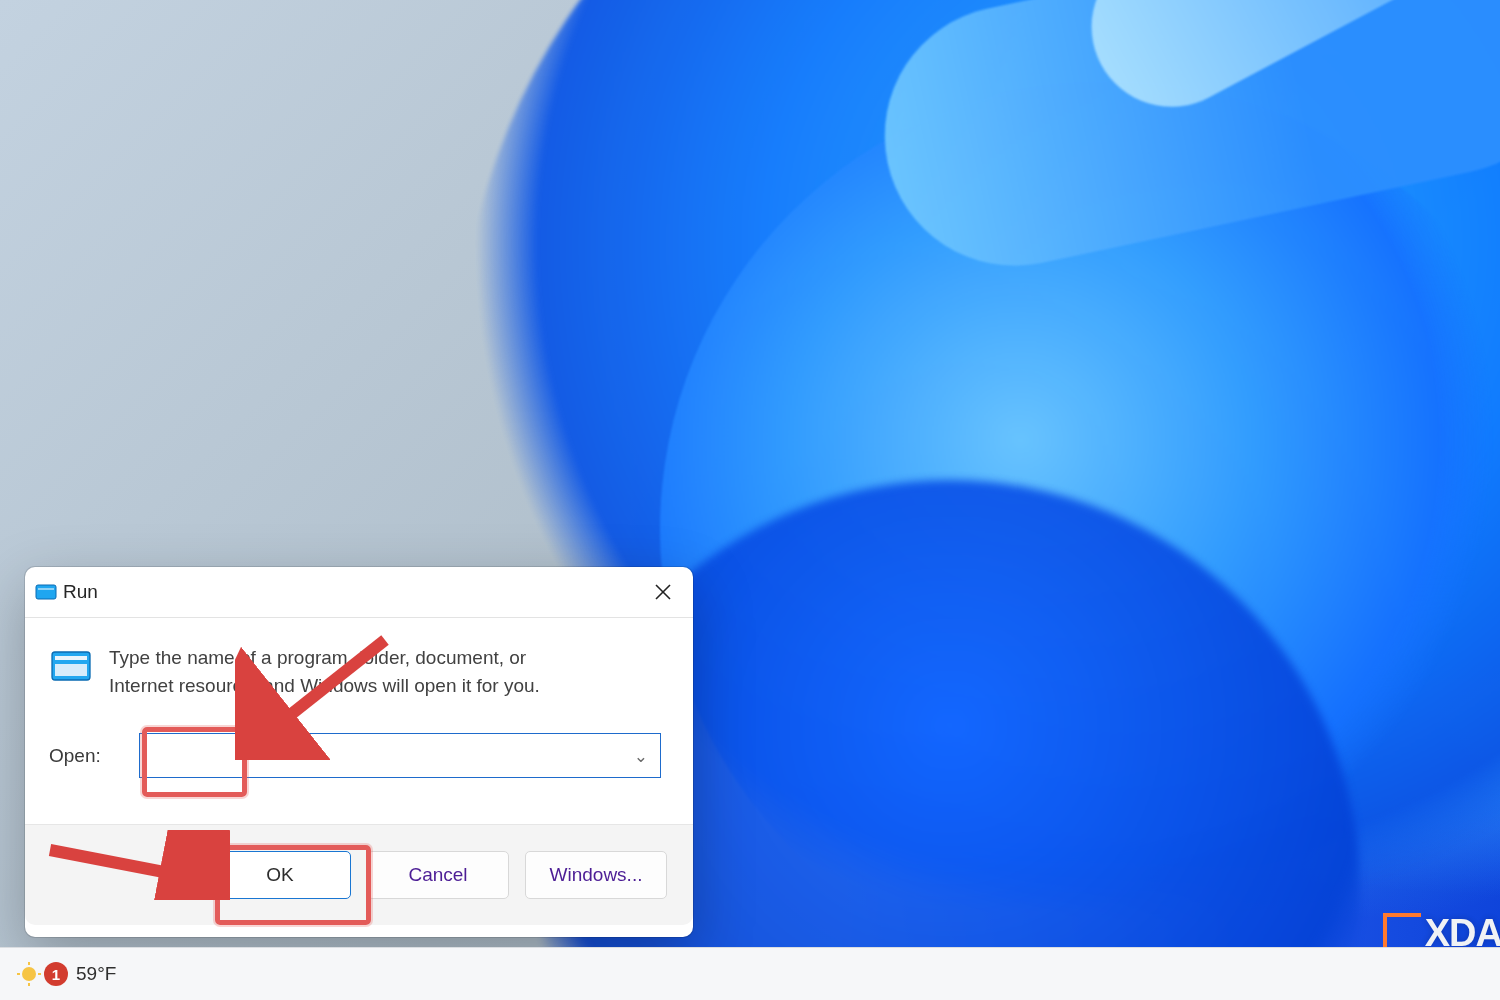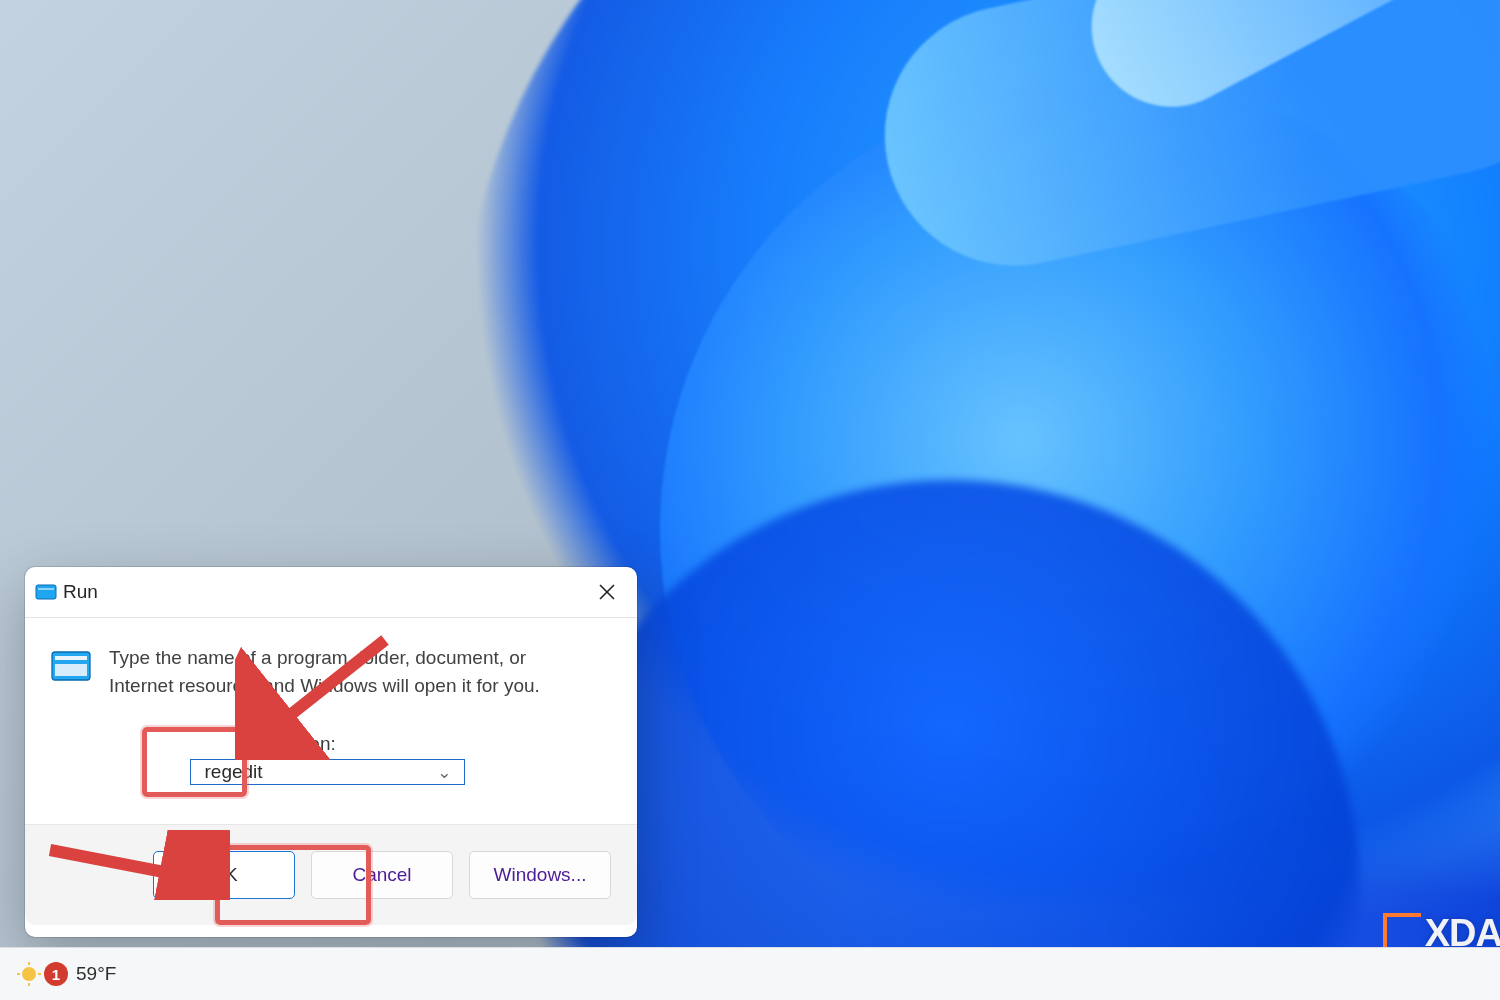--- a/index.html
+++ b/index.html
@@ -23,39 +23,39 @@
       background:radial-gradient(circle at 50% 30%,#1163ff 0%,#0442d6 60%,transparent 66%);
       opacity:.9;filter:blur(4px);}
   .b4{right:-80px;top:-40px;width:700px;height:260px;border-radius:130px;
       background:linear-gradient(90deg,#6ec7ff 0%,#2c8fff 60%);
       transform:rotate(-12deg);opacity:.95;filter:blur(1px);}
   .b5{right:-260px;top:-180px;width:700px;height:160px;border-radius:130px;
       background:linear-gradient(90deg,#a9e0ff 0%,#4aa5ff 60%);
       transform:rotate(-28deg);opacity:.95;filter:blur(1px);}
   
   .run-dialog{
-    position:absolute;left:25px;top:567px;width:612px;height:370px;
+    position:absolute;left:25px;top:567px;width:668px;height:370px;
     background:#ffffff;border-radius:10px;
     box-shadow:0 20px 60px rgba(0,0,0,.25), 0 0 0 1px rgba(0,0,0,.12);
     z-index:10;
   }
   .run-titlebar{
     position:relative;height:50px;border-bottom:1px solid #e3e3e3;
     display:flex;align-items:center;padding:0 10px;
   }
   .run-titlebar .title-txt{font-size:19px;color:#262626;margin-left:6px;}
   .run-titlebar .close{
     position:absolute;right:2px;top:2px;width:56px;height:46px;
     display:flex;align-items:center;justify-content:center;
     font-size:24px;color:#222;cursor:pointer;border-radius:6px;
   }
   .run-body{padding:26px 32px 0 24px;}
   .run-desc{display:flex;align-items:flex-start;gap:16px;}
   .run-desc .hint{font-size:19px;color:#414141;line-height:1.45;max-width:470px;}
-  .run-openrow{display:flex;align-items:center;margin-top:34px;gap:4px;flex-direction:column;}
+  .run-openrow{display:flex;align-items:center;margin-top:34px;gap:4px;}
   .open-label{font-size:19px;color:#3a3a3a;width:86px;}
   .open-combo{
     position:relative;flex:1;height:43px;
     border:1px solid #1e6bcc;background:#fff;
     display:flex;align-items:center;padding:0 12px;
   }
   .open-input{
     border:none;outline:none;width:100%;font-size:19px;font-family:inherit;color:#2a2a2a;
     background:transparent;
   }
@@ -133,21 +133,20 @@
           <rect x="6" y="12" width="32" height="4" fill="#e9f4fc"></rect>
           <rect x="6" y="20" width="32" height="12" fill="#d7ecfb"></rect>
         </svg>
       </span>
       <div class="hint">Type the name of a program, folder, document, or Internet resource, and Windows will open it for you.</div>
     </div>
 
     <div class="run-openrow">
       <div class="open-label">Open:</div>
       <div class="open-combo">
-        <input class="open-input" type="text" value="regedit" style="">
         <span class="combo-caret">⌄</span>
       </div>
     </div>
   </div>
 
   <div class="run-footer">
     <div class="btn primary">OK</div>
     <div class="btn">Cancel</div>
     <div class="btn">Windows...</div>
   </div>

